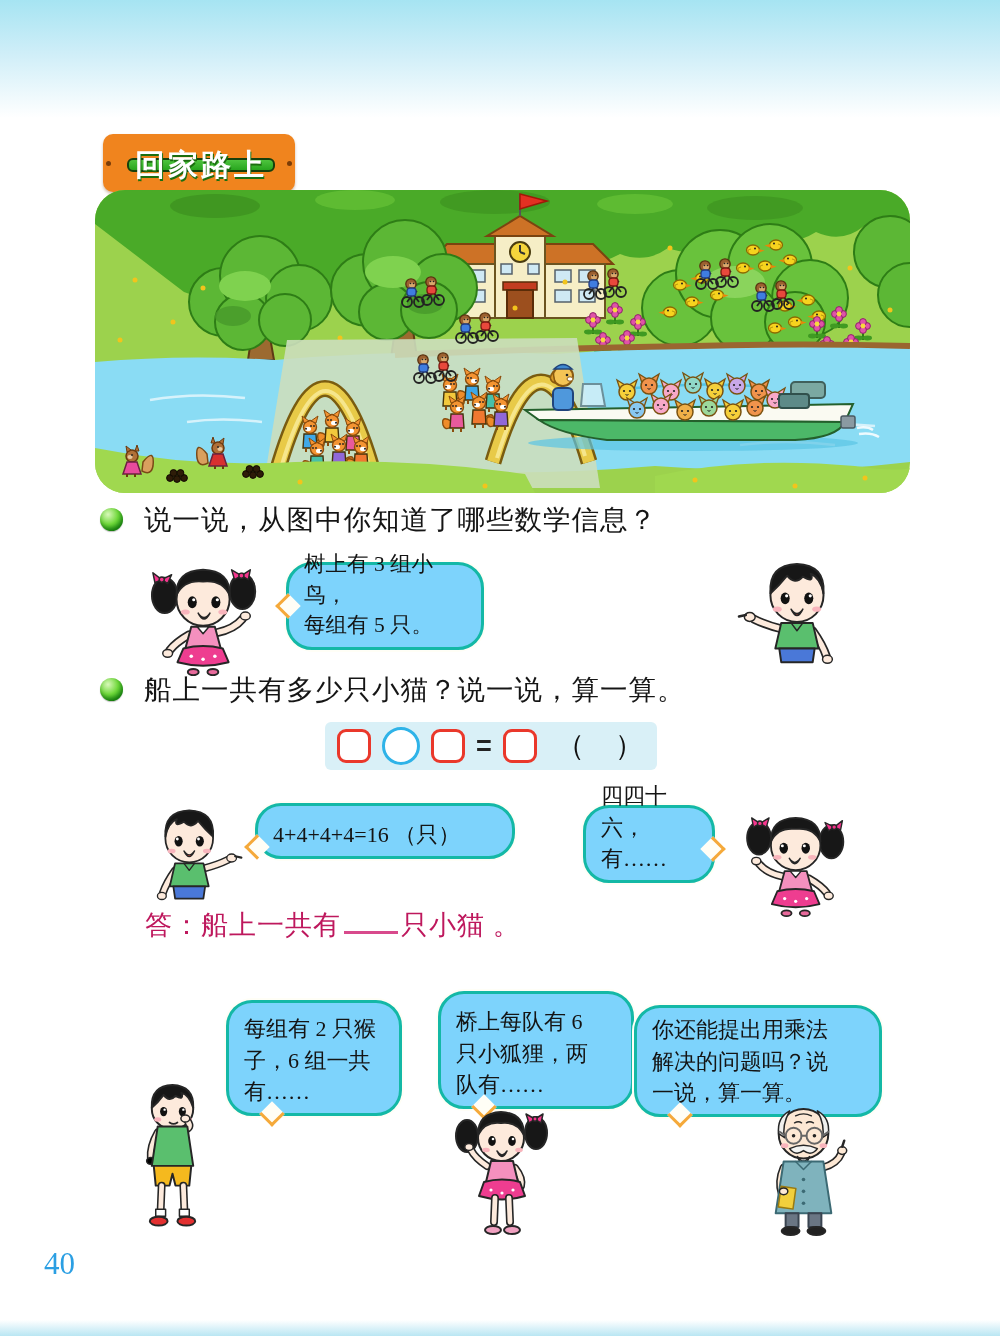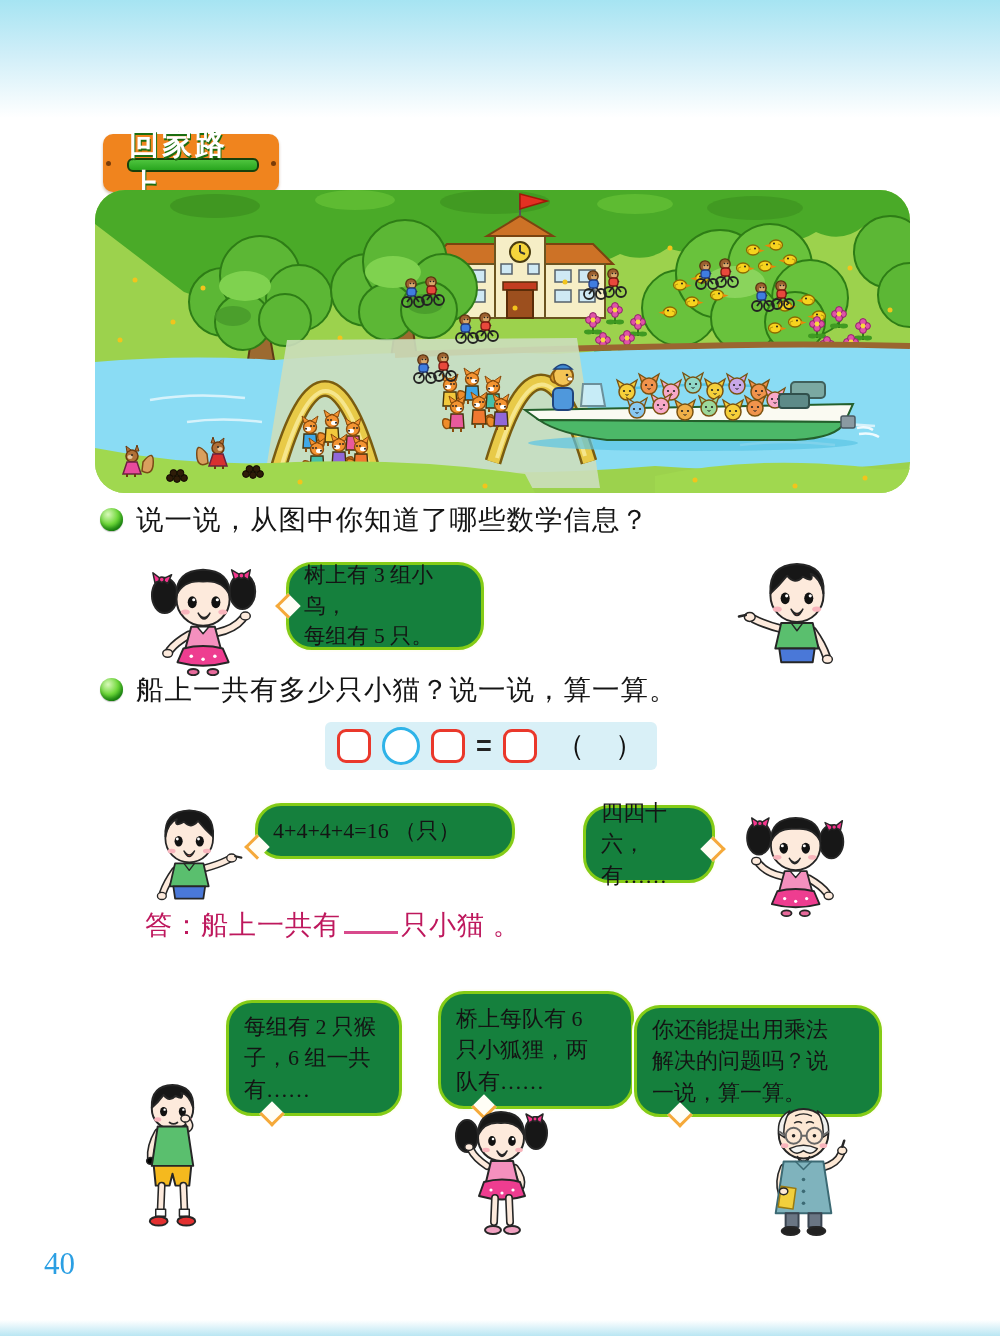--- a/index.html
+++ b/index.html
@@ -3,42 +3,42 @@
 <meta charset="utf-8">
 <style>
   html,body{margin:0;padding:0;}
   .page{position:relative;width:1000px;height:1336px;background:#ffffff;overflow:hidden;
         font-family:"Liberation Serif","DejaVu Serif",serif;color:#111;}
   .top-fade{position:absolute;left:0;top:0;width:100%;height:118px;
         background:linear-gradient(180deg,#a6e4f2 0%,#cfeef8 45%,#ffffff 100%);}
   .bottom-fade{position:absolute;left:0;bottom:0;width:100%;height:16px;
         background:linear-gradient(180deg,#ffffff 0%,#b9e6f3 100%);}
   
-  .title-badge{position:absolute;left:103px;top:134px;width:176px;height:58px;
+  .title-badge{position:absolute;left:103px;top:134px;width:192px;height:58px;
         background:#f0841e;border-radius:10px;padding:24px;box-sizing:border-box;
         box-shadow:0 2px 3px rgba(120,60,0,.35);}
   .title-badge::before,.title-badge::after{content:"";position:absolute;top:50%;width:5px;height:5px;
         margin-top:-2px;border-radius:50%;background:#7a3c08;}
   .title-badge::before{left:3px;} .title-badge::after{right:3px;}
   .title-inner{width:100%;height:100%;background:linear-gradient(180deg,#4ec43e,#28a51e);
         border:2px solid #17400c;border-radius:6px;display:flex;align-items:center;justify-content:center;
         color:#fff;font-weight:bold;font-size:30px;letter-spacing:3px;
         font-family:"Liberation Sans","DejaVu Sans",sans-serif;text-shadow:1px 2px 0 #1c6e10;}
   
   .scene{position:absolute;left:95px;top:190px;width:815px;height:303px;}
   .scene svg{display:block;width:100%;height:100%;}
   
-  .question{position:absolute;display:flex;align-items:flex-start;gap:13px;
+  .question{position:absolute;display:flex;align-items:flex-start;gap:21px;
         font-size:27.5px;letter-spacing:1px;color:#151515;}
   .bead{flex:none;width:23px;height:23px;border-radius:50%;margin-top:6px;
         background:radial-gradient(circle at 35% 28%,#d9f8ba,#6fd83a 45%,#1f9c14 80%,#15770c);
         box-shadow:inset -1px -3px 4px rgba(0,70,0,.45),0 1px 1px rgba(0,0,0,.25);}
   
-  .bubble{position:absolute;background:#15803d;border:3px solid #84cc16;border-radius:26px;
-        box-shadow:0 0 0 2px #fffef6;display:flex;align-items:center;padding:6px 15px;box-sizing:border-box;
+  .bubble{position:absolute;background:#7dd3fc;border:3px solid #14b8a6;border-radius:26px;
+        box-shadow:0 0 0 2px #fffef6;display:flex;align-items:flex-end;padding:6px 15px;box-sizing:border-box;
         font-size:21.5px;line-height:1.42;color:#141414;}
   .bubble-text{white-space:pre-line;}
   .bubble::after{content:"";position:absolute;width:15px;height:15px;background:#fffef6;
         border-left:3px solid #f5a93a;border-bottom:3px solid #f5a93a;}
   .tail-left::after{left:-10px;top:32px;transform:rotate(45deg);}
   .tail-right::after{right:-10px;top:32px;transform:rotate(225deg);}
   .tail-bottom::after{bottom:-10px;left:34px;transform:rotate(-45deg);}
   .bubble.small{font-size:22px;}
   
   .eq-band{position:absolute;left:325px;top:722px;width:332px;height:48px;background:#d9f0f7;

